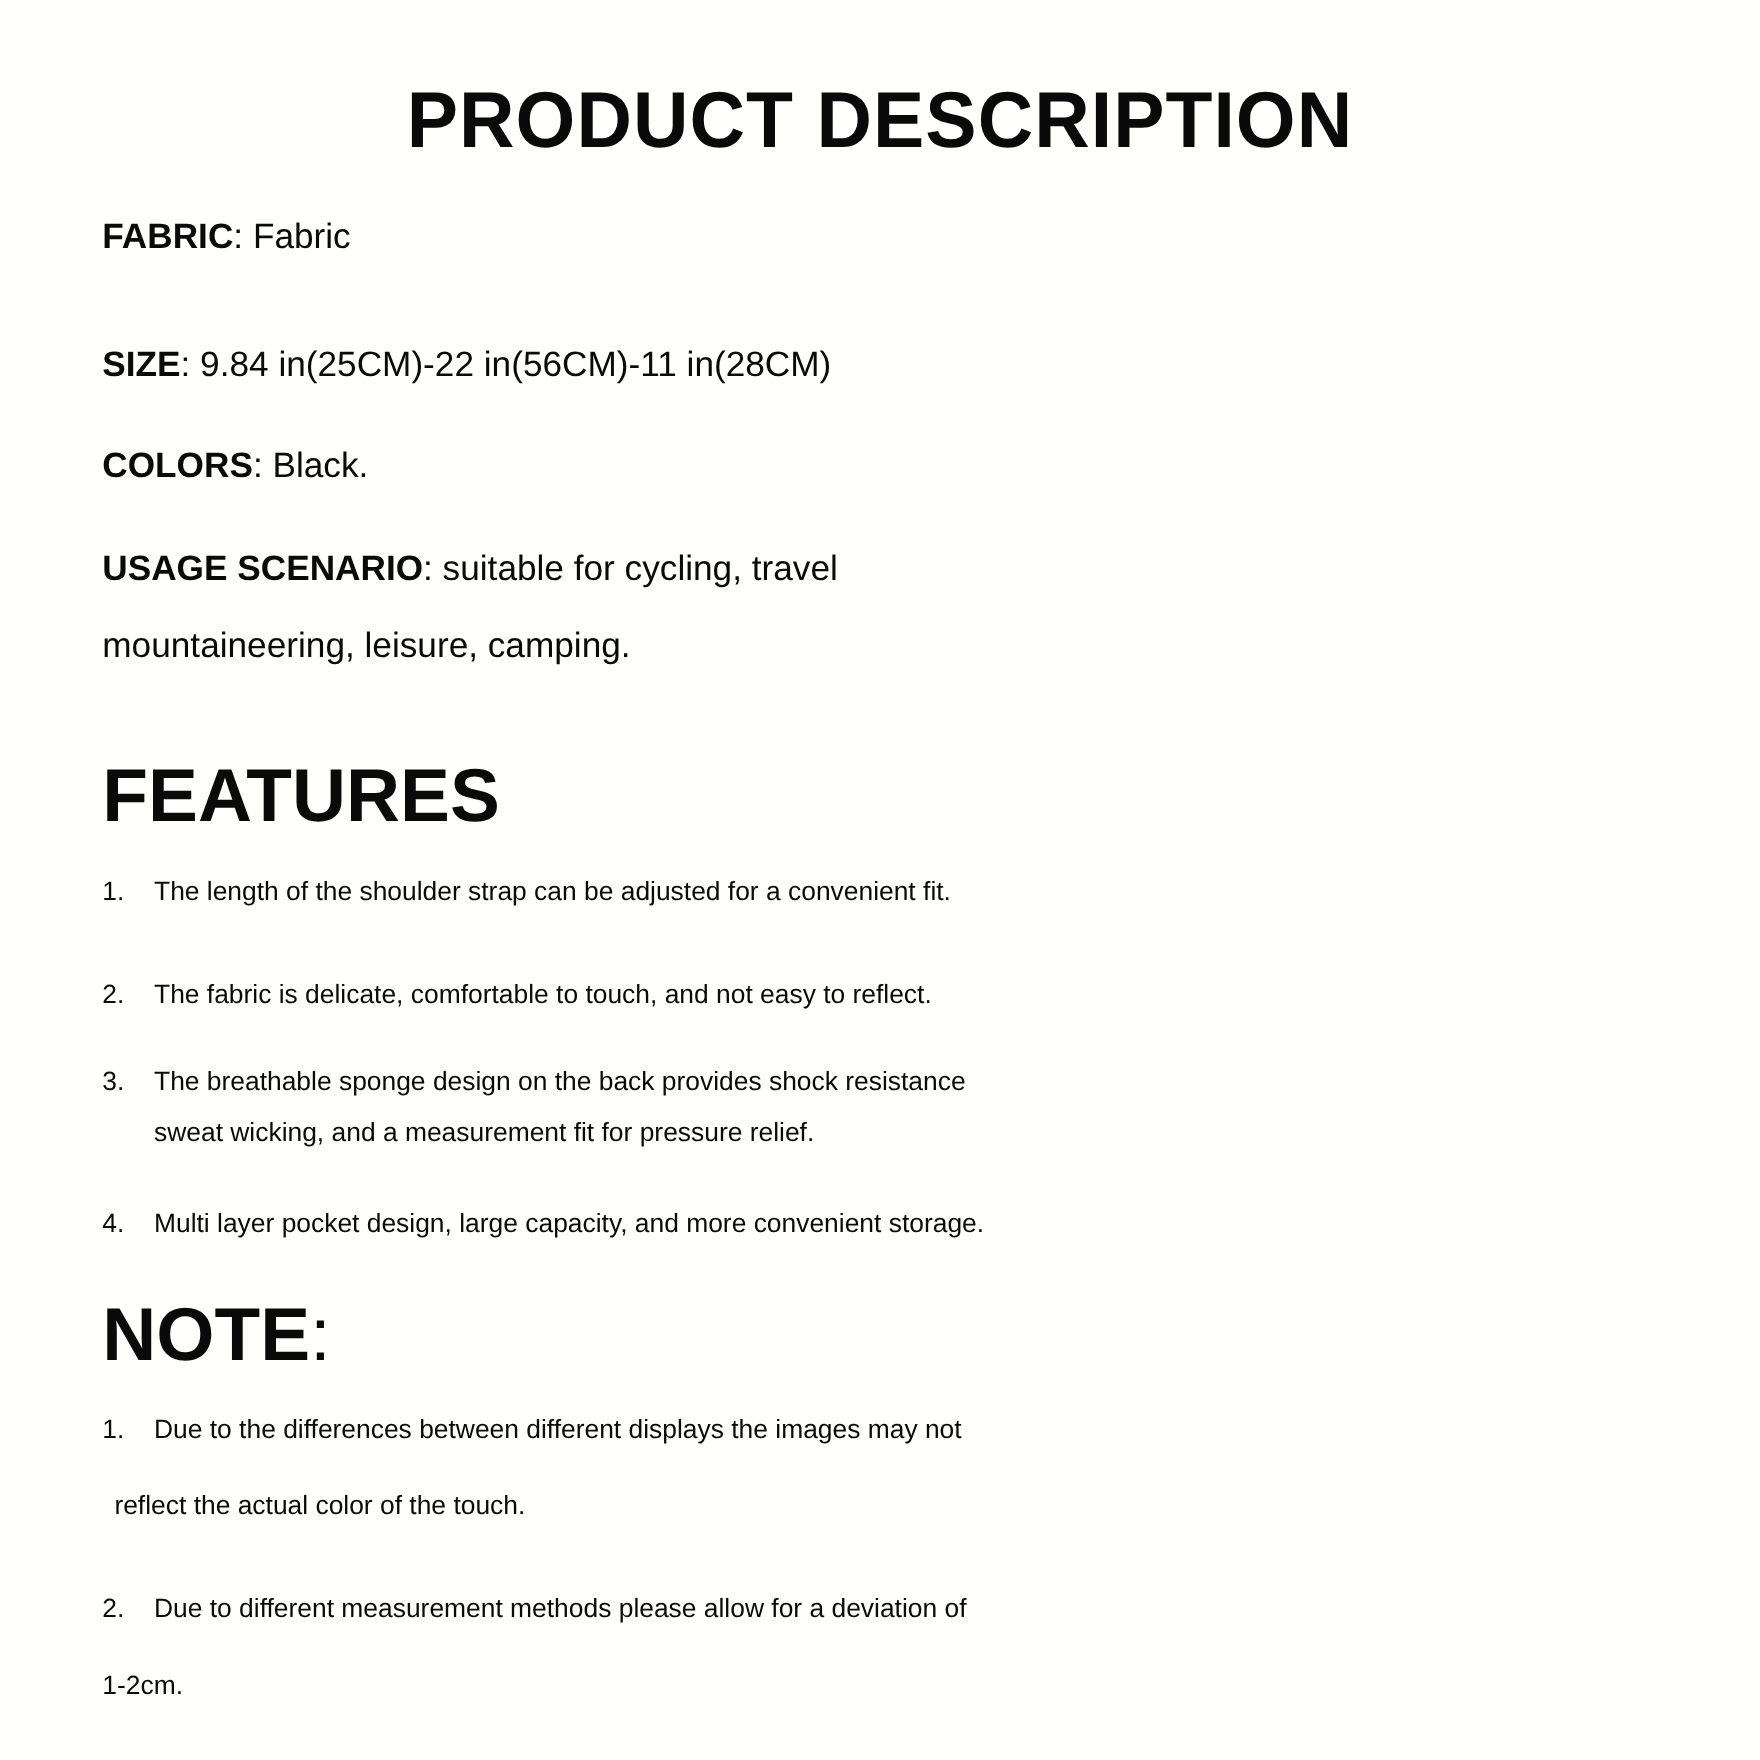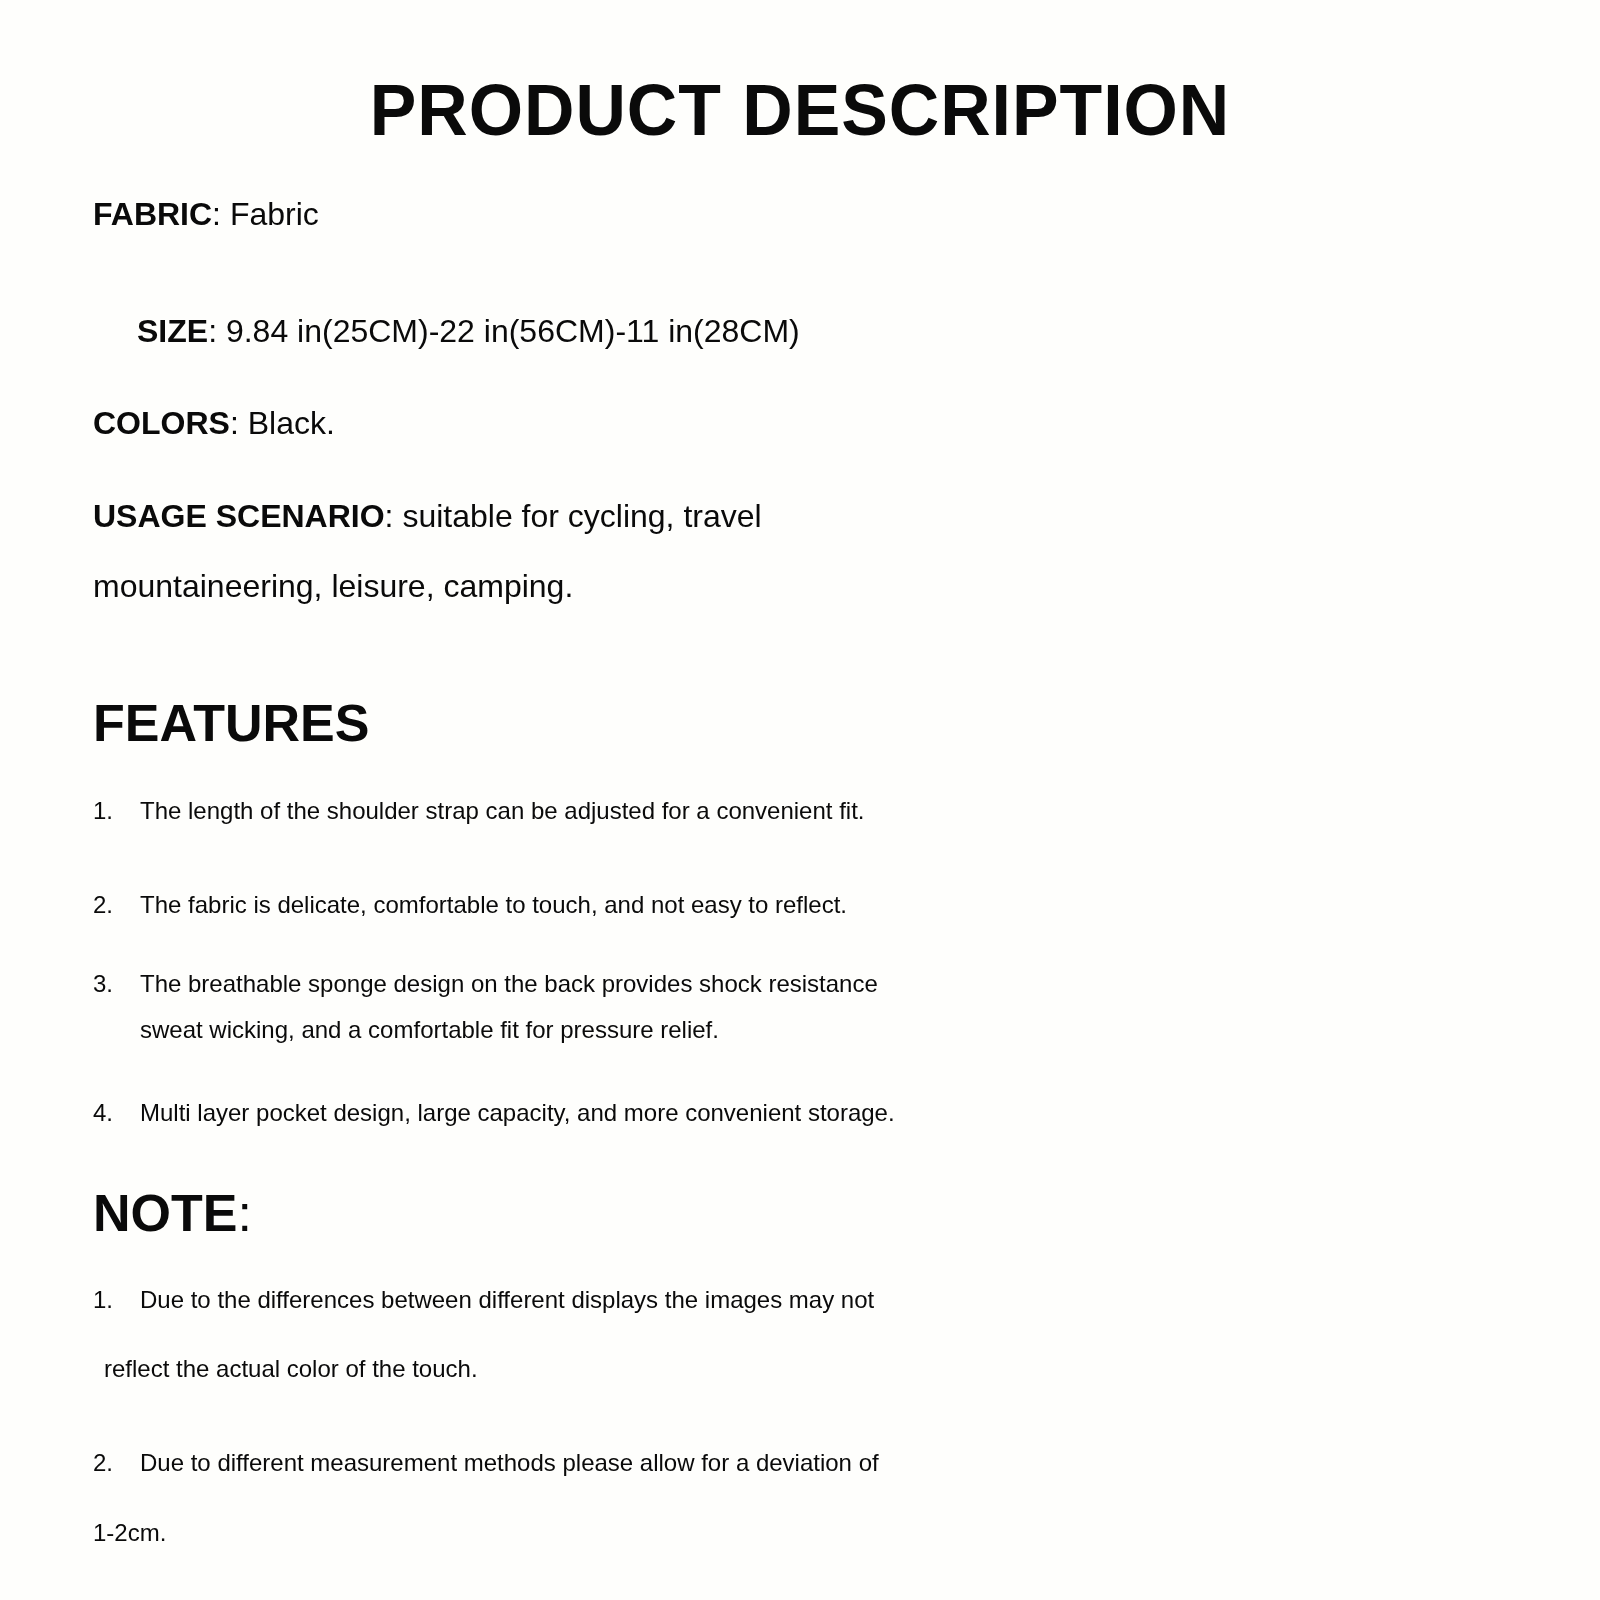--- a/index.html
+++ b/index.html
@@ -32,21 +32,21 @@
       left: 93px;
       white-space: nowrap;
       font-size: 32px;
       line-height: 56px;
     }
     .line .label { font-weight: bold; }
     .section-heading {
       position: absolute;
       left: 93px;
       font-weight: bold;
-      font-size: 52px;
+      font-size: 68px;
       line-height: 58px;
       white-space: nowrap;
     }
     .section-heading .colon { font-weight: normal; }
     .item {
       position: absolute;
       left: 93px;
       font-size: 24px;
       line-height: 46px;
       white-space: nowrap;
@@ -56,21 +56,21 @@
   </style>
 </head>
 <body>
 
 <h1 class="title">PRODUCT DESCRIPTION</h1>
 
 <div class="line" style="top:186px;">
   <span class="label">FABRIC</span><span>: </span><span>Fabric</span>
 </div>
 
-<div class="line" style="top:303px;margin-left:44px;">
+<div class="line" style="top:303px;">
   <span class="label">SIZE</span><span>: </span><span>9.84 in(25CM)-22 in(56CM)-11 in(28CM)</span>
 </div>
 
 <div class="line" style="top:395px;">
   <span class="label">COLORS</span><span>: </span><span>Black.</span>
 </div>
 
 <div class="line" style="top:488px;">
   <span class="label">USAGE SCENARIO</span><span>: </span><span>suitable for cycling, travel</span>
 </div>
@@ -85,21 +85,21 @@
 <div class="item" style="top:788px;">
   <span class="num">1.</span><span>The length of the shoulder strap can be adjusted for a convenient fit.</span>
 </div>
 
 <div class="item" style="top:882px;">
   <span class="num">2.</span><span>The fabric is delicate, comfortable to touch, and not easy to reflect.</span>
 </div>
 
 <div class="item" style="top:961px;">
   <span class="num">3.</span><span>The breathable sponge design on the back provides shock resistance</span>
-  <span class="cont">sweat wicking, and a comfortable fit for pressure relief.</span>
+  <span class="cont">sweat wicking, and a measurement fit for pressure relief.</span>
 </div>
 
 <div class="item" style="top:1090px;">
   <span class="num">4.</span><span>Multi layer pocket design, large capacity, and more convenient storage.</span>
 </div>
 
 <div class="section-heading" style="top:1184px;">
   <span>NOTE</span><span class="colon">:</span>
 </div>
 

